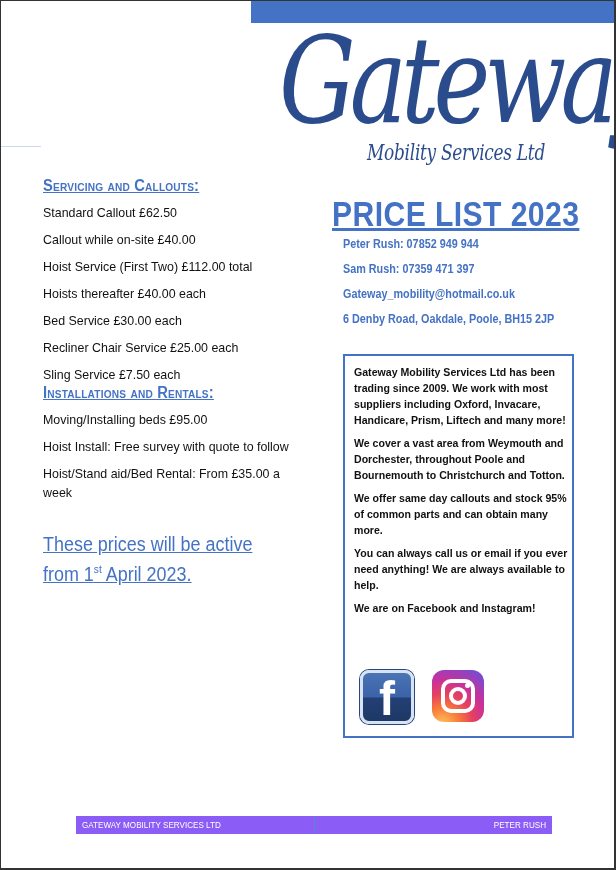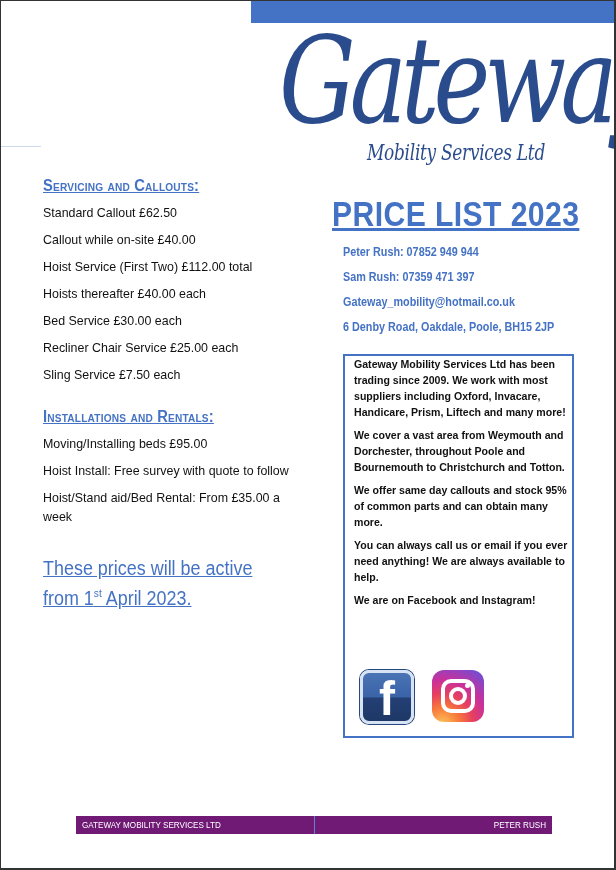--- a/index.html
+++ b/index.html
@@ -39,31 +39,31 @@
     font-family: "Liberation Sans", sans-serif; font-size: 19.5px; color: #4472c4; text-decoration: underline;
     line-height: 25px; transform: scaleX(0.92); transform-origin: left; margin-top: 30px; width: 260px;
   }
   .active-note sup { font-size: 11px; }
 
   .title {
     position: absolute; left: 331px; top: 193px; font-family: "Liberation Sans", sans-serif; font-weight: bold;
     font-size: 35px; color: #4472c4; text-decoration: underline; transform: scaleX(0.86); transform-origin: left;
     white-space: nowrap; letter-spacing: 0.5px;
   }
-  .contacts { position: absolute; left: 342px; top: 244px; }
+  .contacts { position: absolute; left: 342px; top: 236px; }
   .contact {
     font-family: "Liberation Sans", sans-serif; font-weight: bold; font-size: 12px; color: #4472c4;
     transform: scaleX(0.9); transform-origin: left; white-space: nowrap; height: 25px;
   }
 
   .info-box {
     position: absolute; left: 342px; top: 353px; width: 231px; height: 384px;
     border: 2px solid #4472c4; background: #fff; box-sizing: border-box;
   }
-  .info-text { padding: 0 9px 0 9px; }
+  .info-text { padding: 8px 9px 0 9px; }
   .info-para {
     font-family: "Liberation Sans", sans-serif; font-weight: bold; font-size: 11.5px; color: #111;
     line-height: 16px; margin: 0 0 7px 0; transform: scaleX(0.92); transform-origin: left; width: 232px;
   }
   .socials { position: absolute; left: 15px; top: 314px; display: flex; gap: 18px; }
   .fb {
     width: 54px; height: 54px; border-radius: 9px; box-sizing: border-box; border: 3px solid #d7e2f2;
     background: linear-gradient(#4a74b5 0%, #3a63a8 50%, #233f74 52%, #1e3866 100%);
     position: relative; box-shadow: 0 0 0 1px #27477f;
   }
@@ -79,21 +79,21 @@
     position: absolute; left: 9px; top: 9px; width: 34px; height: 34px; border: 4px solid #fff;
     border-radius: 10px; box-sizing: border-box;
   }
   .ig .lens {
     position: absolute; left: 17px; top: 17px; width: 18px; height: 18px; border: 4px solid #fff;
     border-radius: 50%; box-sizing: border-box;
   }
   .ig .dot { position: absolute; left: 33px; top: 13px; width: 5px; height: 5px; background: #fff; border-radius: 50%; }
 
   .footer {
-    position: absolute; left: 75px; top: 815px; width: 476px; height: 18px; background: #701a75;
+    position: absolute; left: 75px; top: 815px; width: 476px; height: 18px; background: #8b5cf6;
     display: flex; align-items: center; justify-content: space-between; box-sizing: border-box; padding: 0 6px;
   }
   .footer span {
     font-family: "Liberation Sans", sans-serif; font-size: 9px; color: #fff; transform: scaleX(0.9);
     white-space: nowrap;
   }
   .footer .left { transform-origin: left; }
   .footer .right { transform-origin: right; }
   .footer-divider { position: absolute; left: 238px; top: 0; width: 1px; height: 18px; background: #5a86d0; }
 </style>
@@ -113,21 +113,21 @@
     <div class="svc">
       <div class="section-heading">Servicing and Callouts:</div>
       <div class="item">Standard Callout £62.50</div>
       <div class="item">Callout while on-site £40.00</div>
       <div class="item">Hoist Service (First Two) £112.00 total</div>
       <div class="item">Hoists thereafter £40.00 each</div>
       <div class="item">Bed Service £30.00 each</div>
       <div class="item">Recliner Chair Service £25.00 each</div>
       <div class="item">Sling Service £7.50 each</div>
     </div>
-    <div class="inst" style="margin-top:24px;">
+    <div class="inst" style="margin-top:0;">
       <div class="section-heading">Installations and Rentals:</div>
       <div class="item">Moving/Installing beds £95.00</div>
       <div class="item">Hoist Install: Free survey with quote to follow</div>
       <div class="item">Hoist/Stand aid/Bed Rental: From £35.00 a week</div>
     </div>
     <div class="active-note">
       <span>These prices will be active</span><br>
       <span>from 1</span><sup>st</sup><span> April 2023.</span>
     </div>
   </div>

